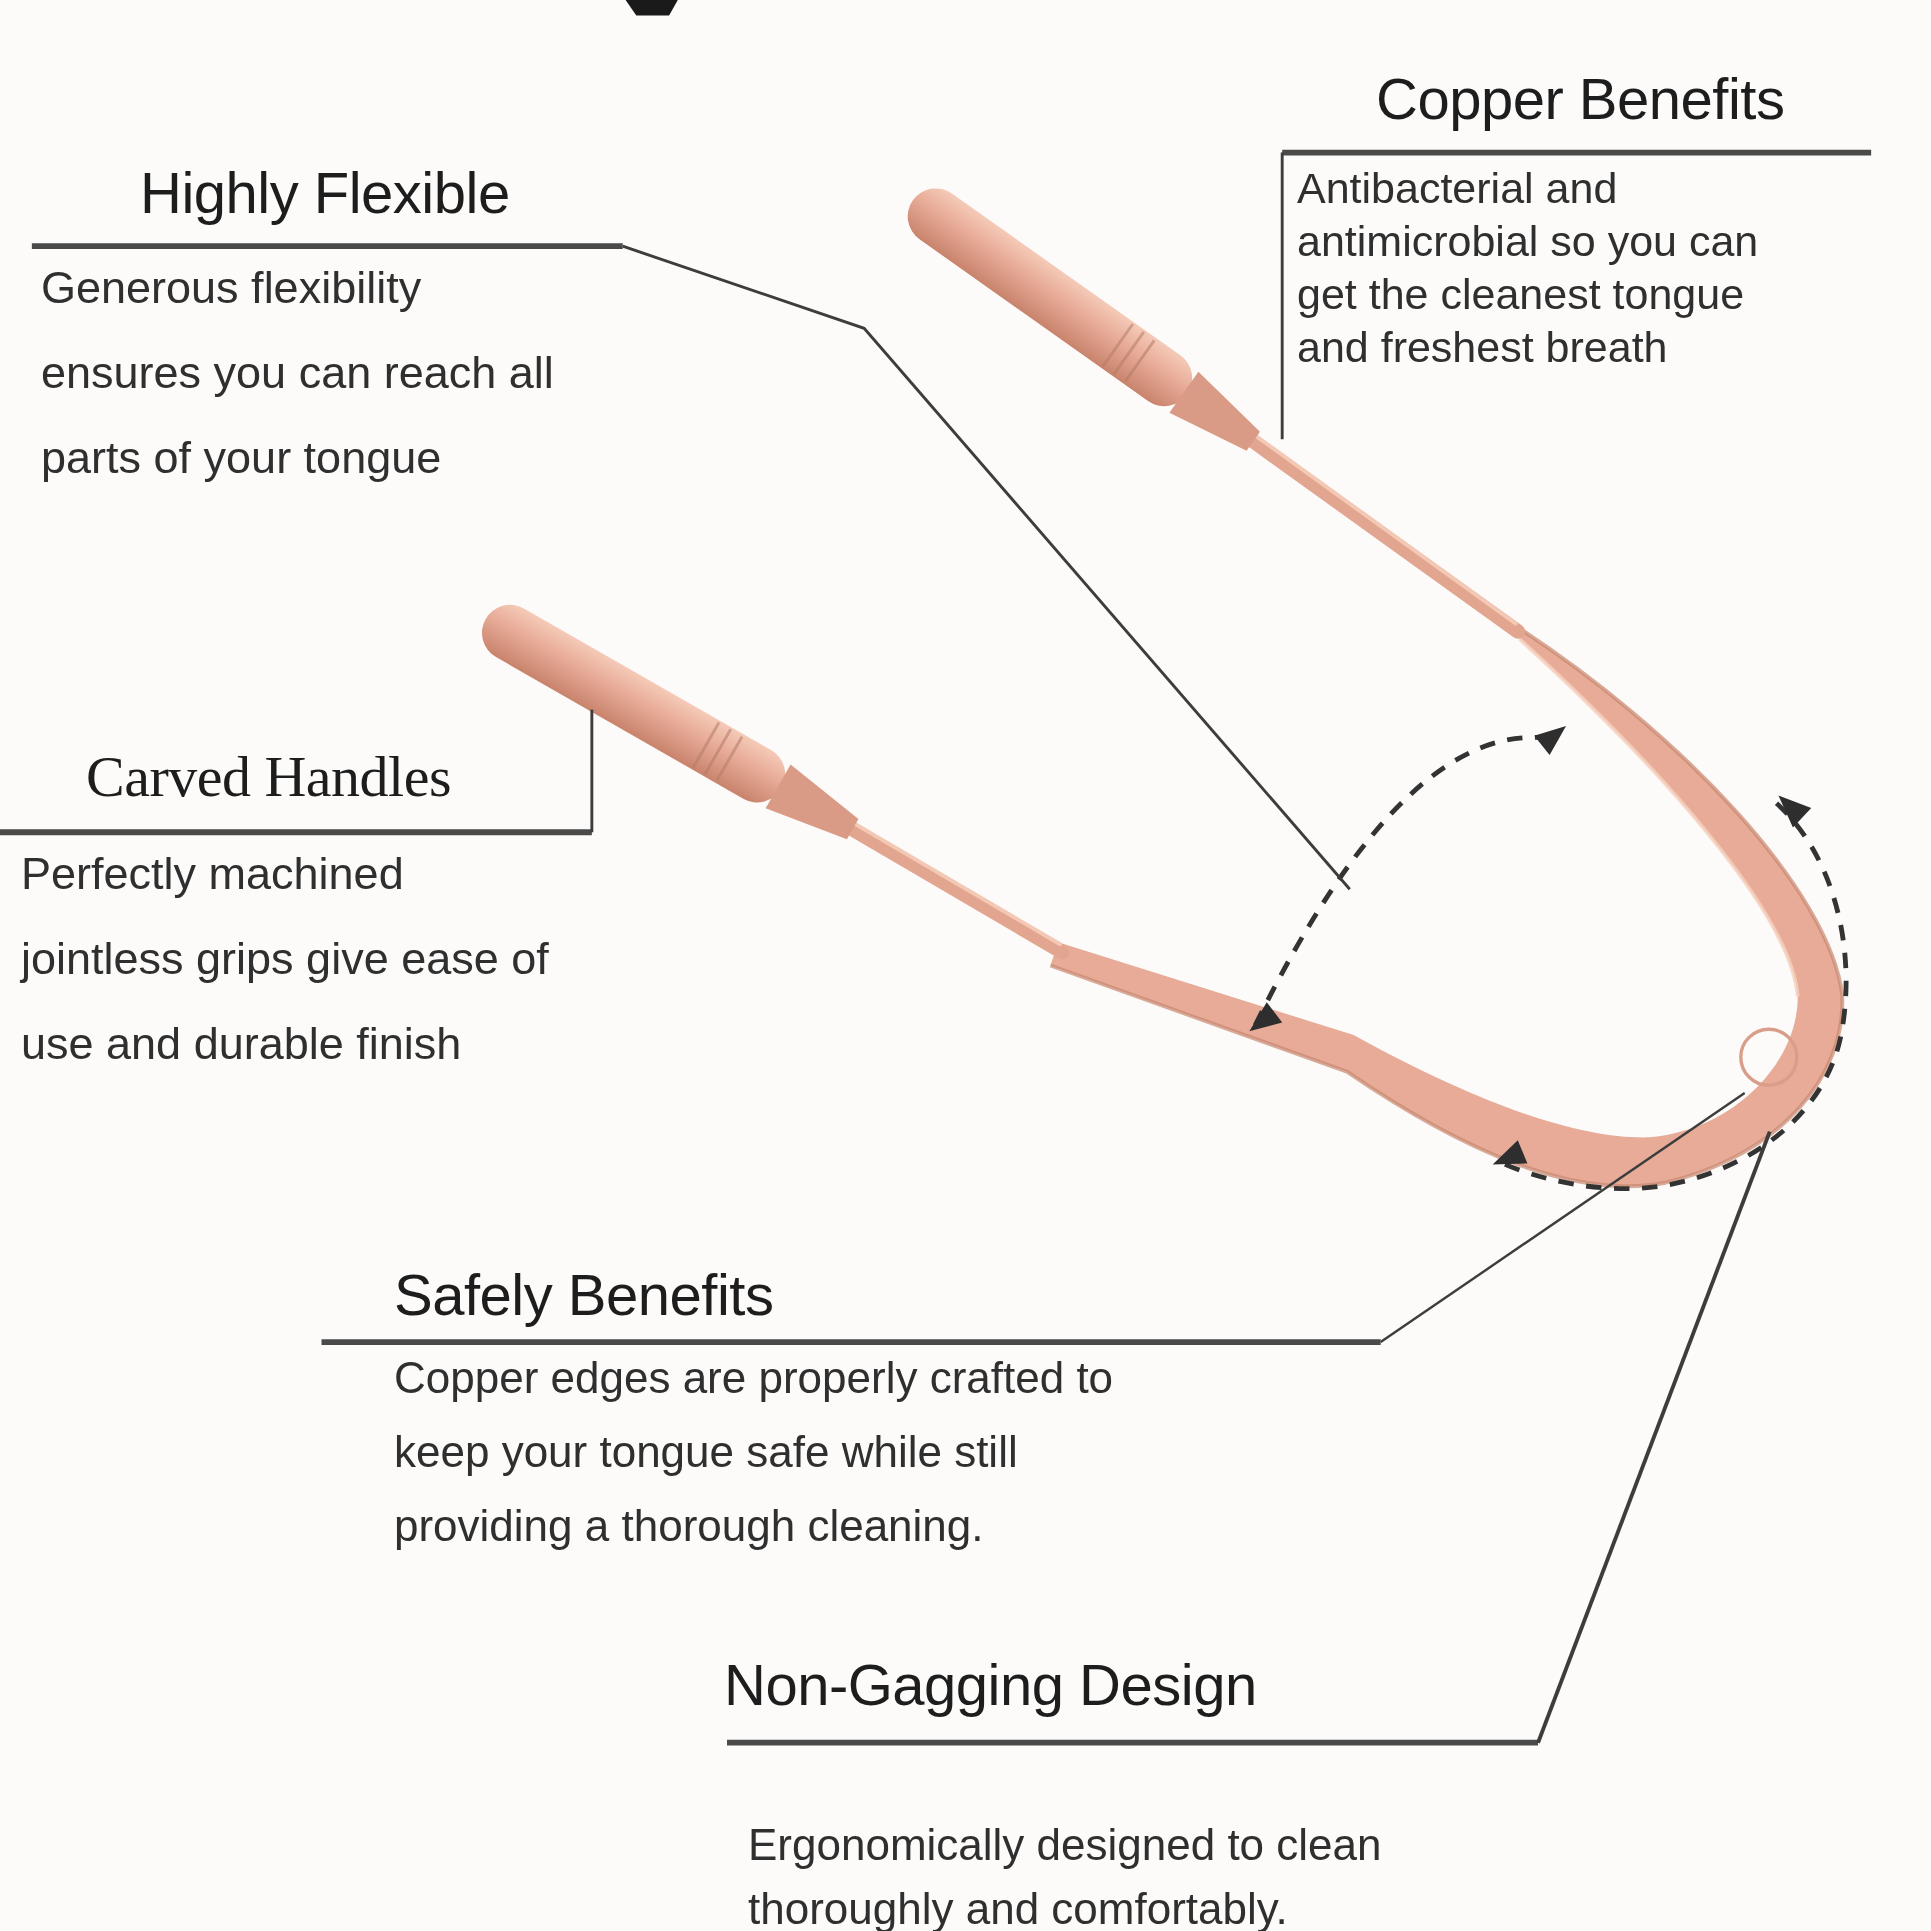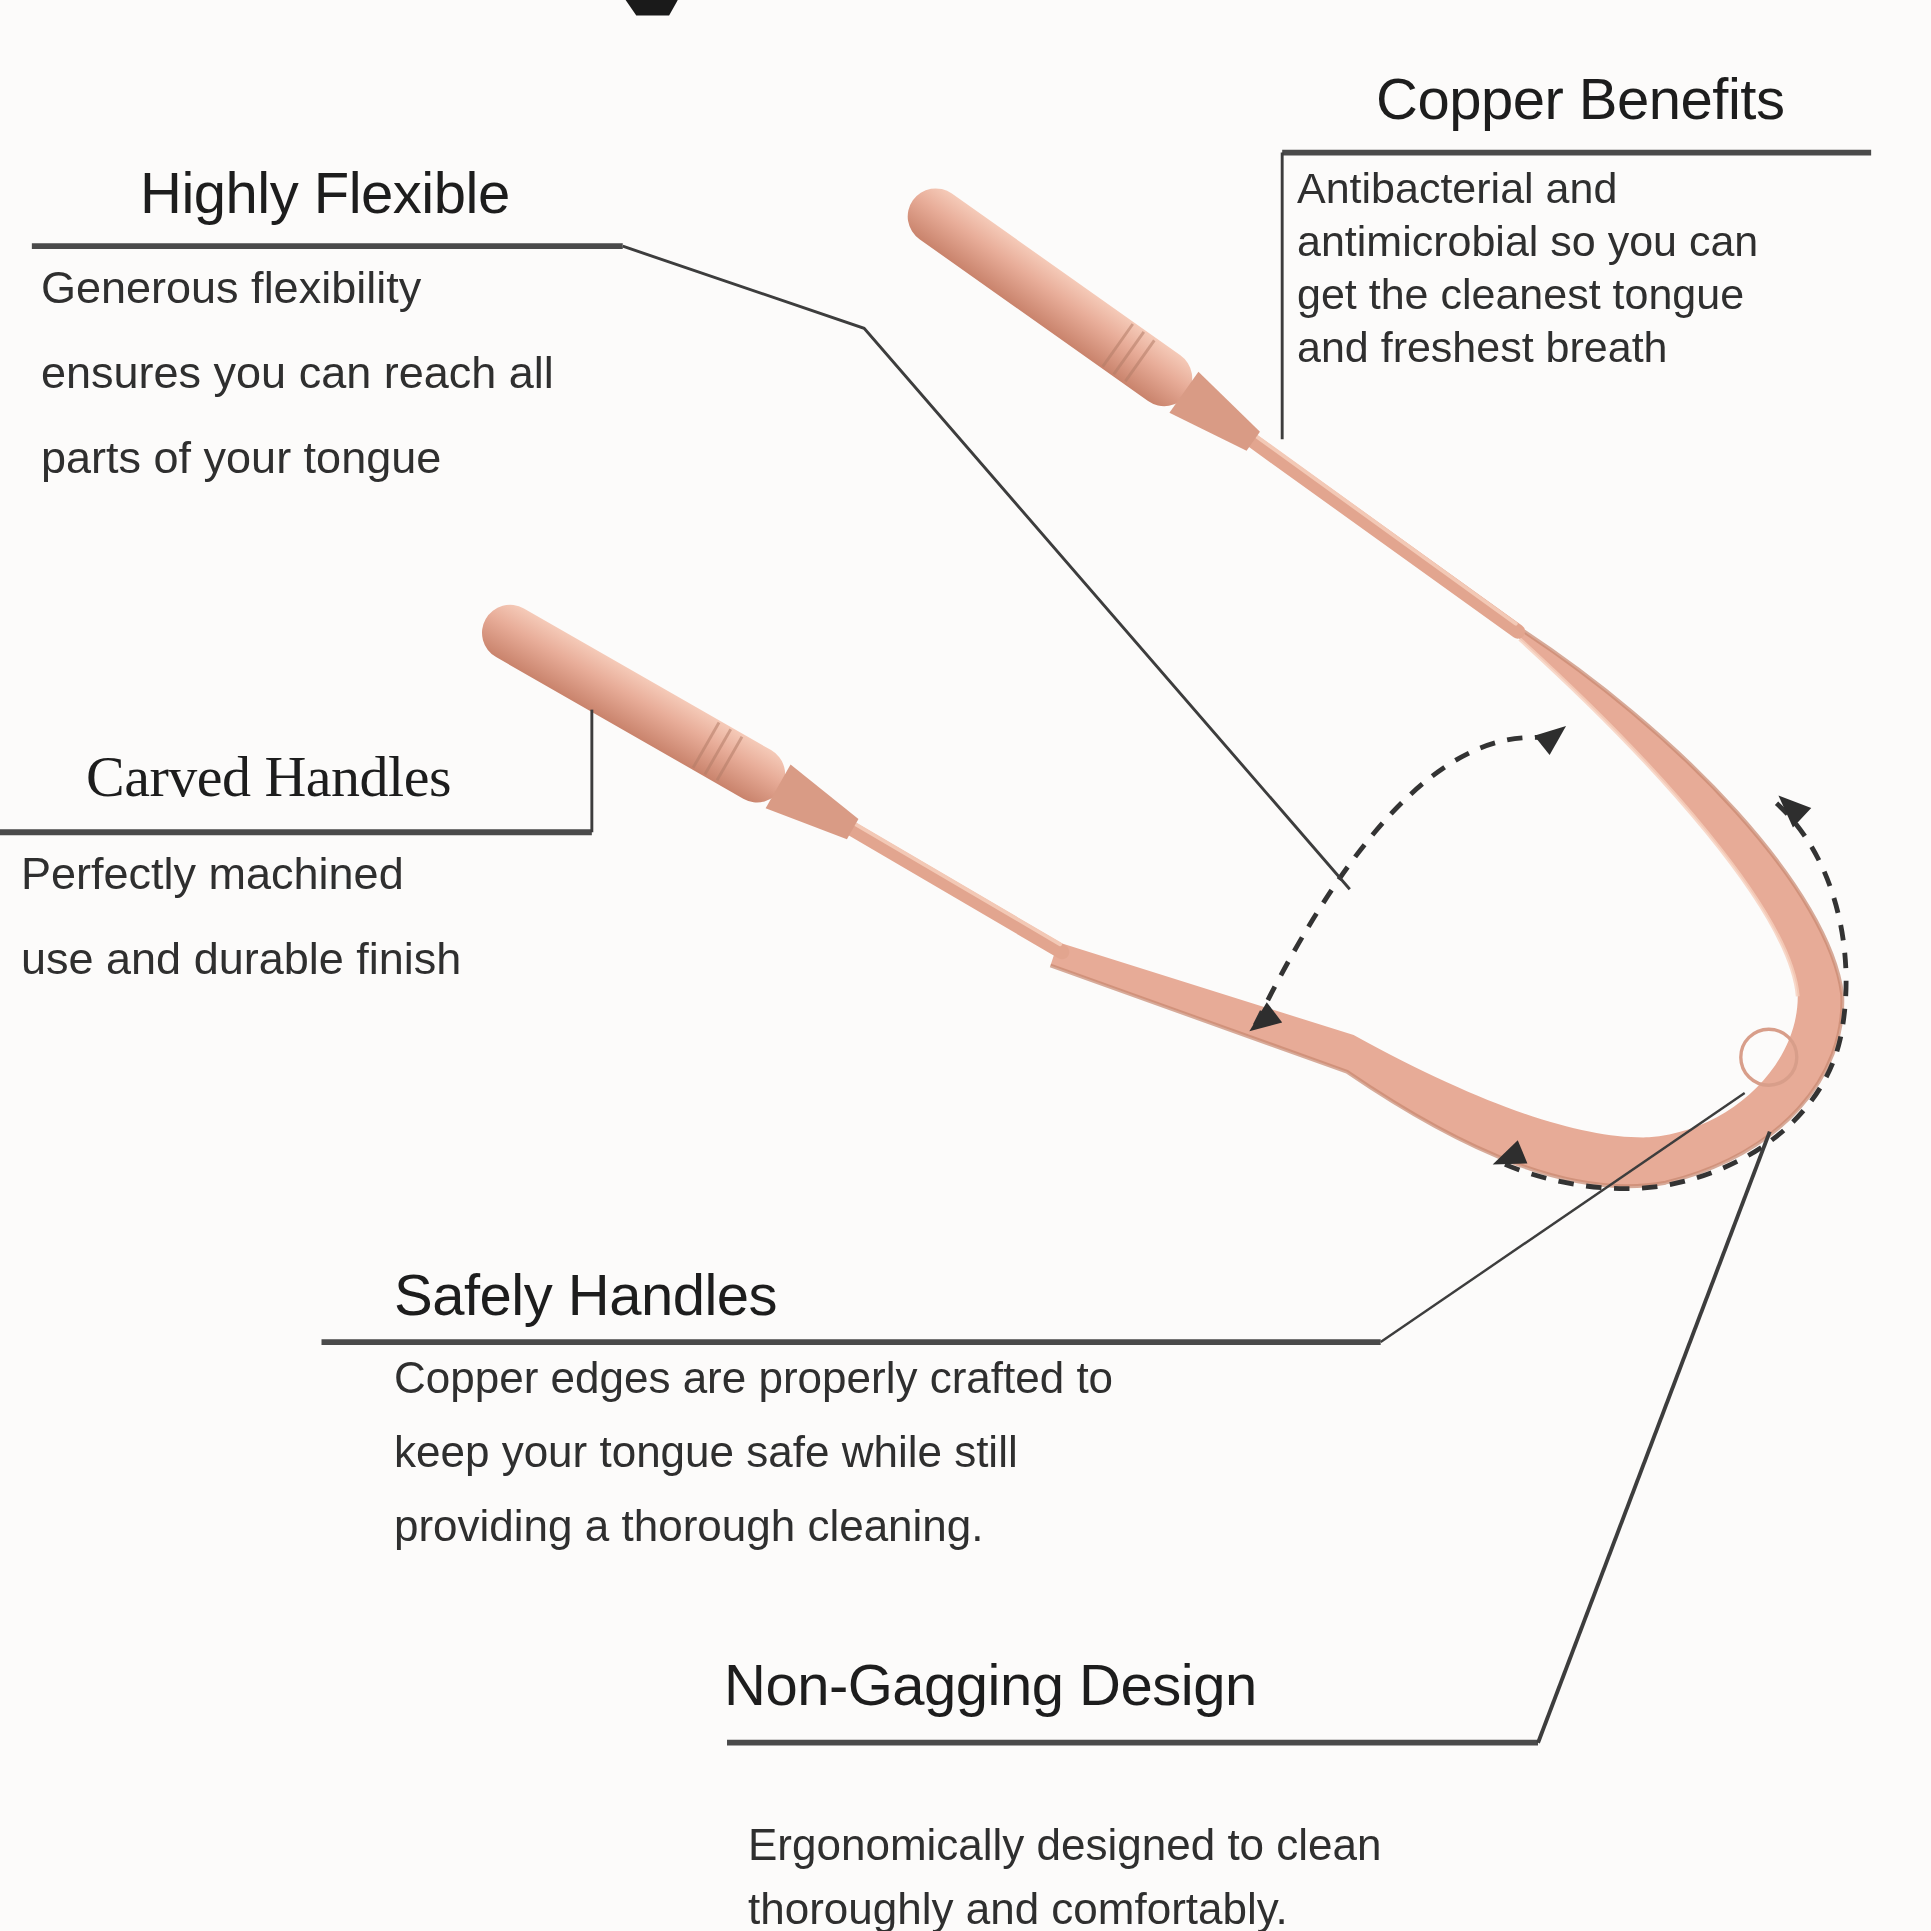--- a/index.html
+++ b/index.html
@@ -134,24 +134,25 @@
   <div id="t-hf" class="txt callout-title">Highly Flexible</div>
   <div id="b-hf" class="txt callout-body body-hf">
     <span>Generous flexibility</span>
     <span>ensures you can reach all</span>
     <span>parts of your tongue</span>
   </div>
 
   <div id="t-ch" class="txt callout-title">Carved Handles</div>
   <div id="b-ch" class="txt callout-body body-ch">
     <span>Perfectly machined</span>
+    <span>jointless grips give ease of</span>
     <span>use and durable finish</span>
   </div>
 
-  <div id="t-sc" class="txt callout-title">Safely Handles</div>
+  <div id="t-sc" class="txt callout-title">Safely Benefits</div>
   <div id="b-sc" class="txt callout-body body-sc">
     <span>Copper edges are properly crafted to</span>
     <span>keep your tongue safe while still</span>
     <span>providing a thorough cleaning.</span>
   </div>
 
   <div id="t-ng" class="txt callout-title">Non-Gagging Design</div>
   <div id="b-ng" class="txt callout-body body-ng">
     <span>Ergonomically designed to clean</span>
     <span>thoroughly and comfortably.</span>

